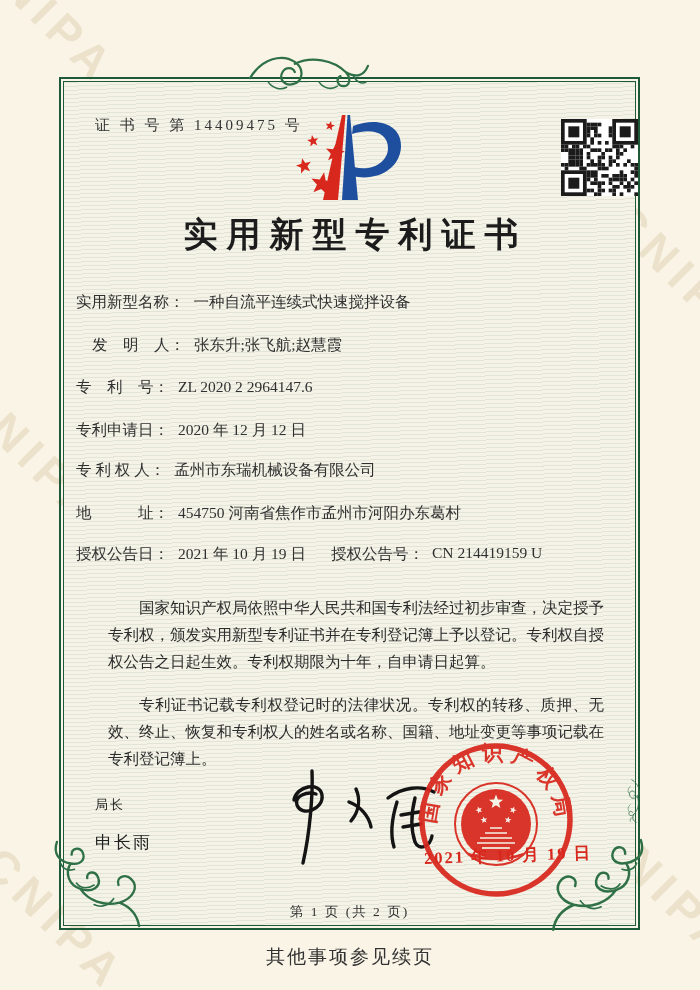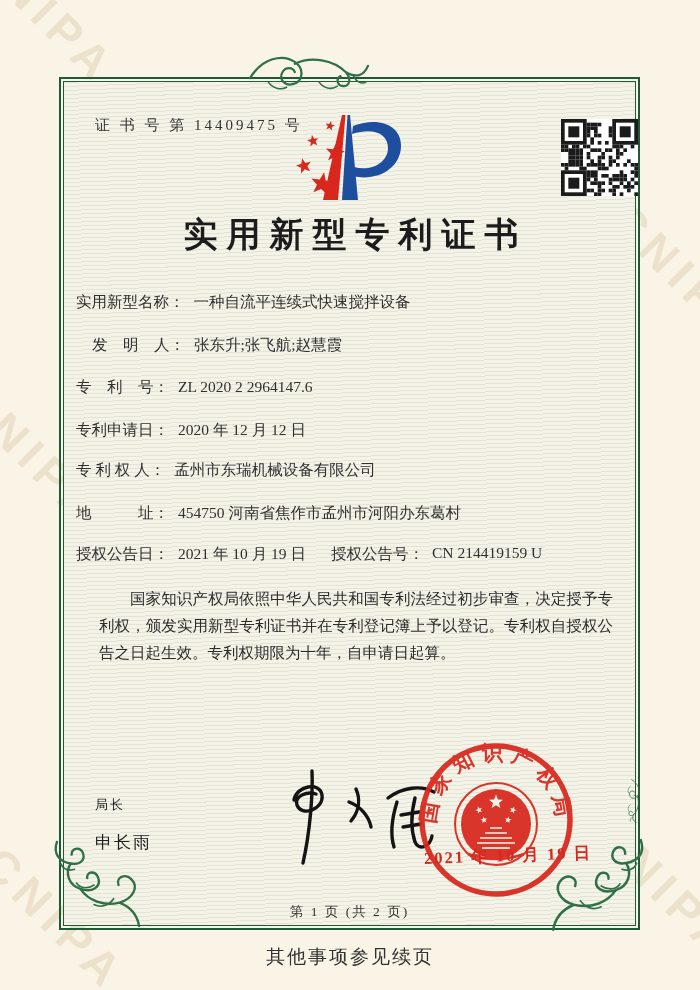--- a/index.html
+++ b/index.html
@@ -43,21 +43,21 @@
   .field-row{position:absolute;left:76px;font-size:15.5px;color:#303030;white-space:nowrap;}
   .field-row .lbl{color:#303030;}
   .field-row .val{margin-left:9px;}
   .row7-l2{position:absolute;left:255px;top:0;}
   .row7-v2{position:absolute;left:347px;top:0;}
   
   .body-text{
     position:absolute;left:92px;top:578px;width:528px;
     font-size:15.5px;line-height:27px;text-align:justify;color:#2c2c2c;
   }
-  .body-text p{margin:7px;text-indent:2em;}
+  .body-text p{margin:16px;text-indent:2em;}
   
   .sign-title{position:absolute;left:95px;top:796px;font-size:13px;
     font-family:"Liberation Sans","DejaVu Sans",sans-serif;color:#222;letter-spacing:2px;}
   .sign-name{position:absolute;left:95px;top:831px;font-size:17px;
     font-family:"Liberation Sans","DejaVu Sans",sans-serif;color:#222;letter-spacing:2px;}
   
   .seal{position:absolute;left:416px;top:740px;width:160px;height:160px;opacity:0.93;}
   .seal-date{
     position:absolute;left:424px;top:845px;font-size:16.5px;color:#d8271d;
     letter-spacing:2px;transform:rotate(-2deg);white-space:nowrap;font-weight:bold;
@@ -309,20 +309,21 @@
   <span class="lbl">地　　　址：</span><span class="val">454750 河南省焦作市孟州市河阳办东葛村</span>
 </div>
 <div class="field-row" style="top:544px;width:528px;">
   <span class="lbl">授权公告日：</span><span class="val">2021 年 10 月 19 日</span>
   <span class="row7-l2 lbl">授权公告号：</span>
   <span class="row7-v2 val">CN 214419159 U</span>
 </div>
 
 <div class="body-text">
   <p>国家知识产权局依照中华人民共和国专利法经过初步审查，决定授予专利权，颁发实用新型专利证书并在专利登记簿上予以登记。专利权自授权公告之日起生效。专利权期限为十年，自申请日起算。</p>
+  <p>专利证书记载专利权登记时的法律状况。专利权的转移、质押、无效、终止、恢复和专利权人的姓名或名称、国籍、地址变更等事项记载在专利登记簿上。</p>
 </div>
 
 <div class="sign-title">局长</div>
 <div class="sign-name">申长雨</div>
 
 <svg class="signature-svg" viewBox="0 0 178 108">
   <g stroke="#141414" stroke-width="3.4" fill="none" stroke-linecap="round" stroke-linejoin="round">
     <path d="M26,38 C28,24 52,19 54,33 C56,48 33,55 29,43 C26,34 39,29 48,32"></path>
     <path d="M44,9 C45,32 42,70 35,101"></path>
     <path d="M88,27 C92,36 92,48 83,59"></path>

